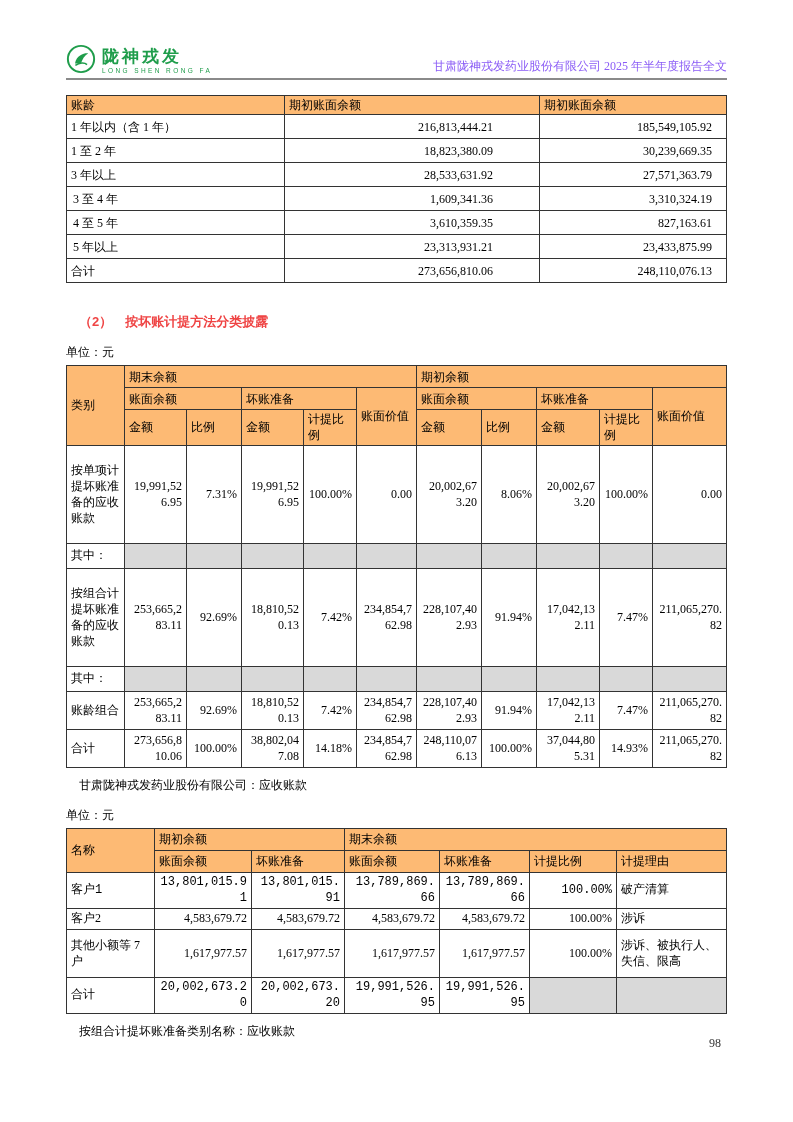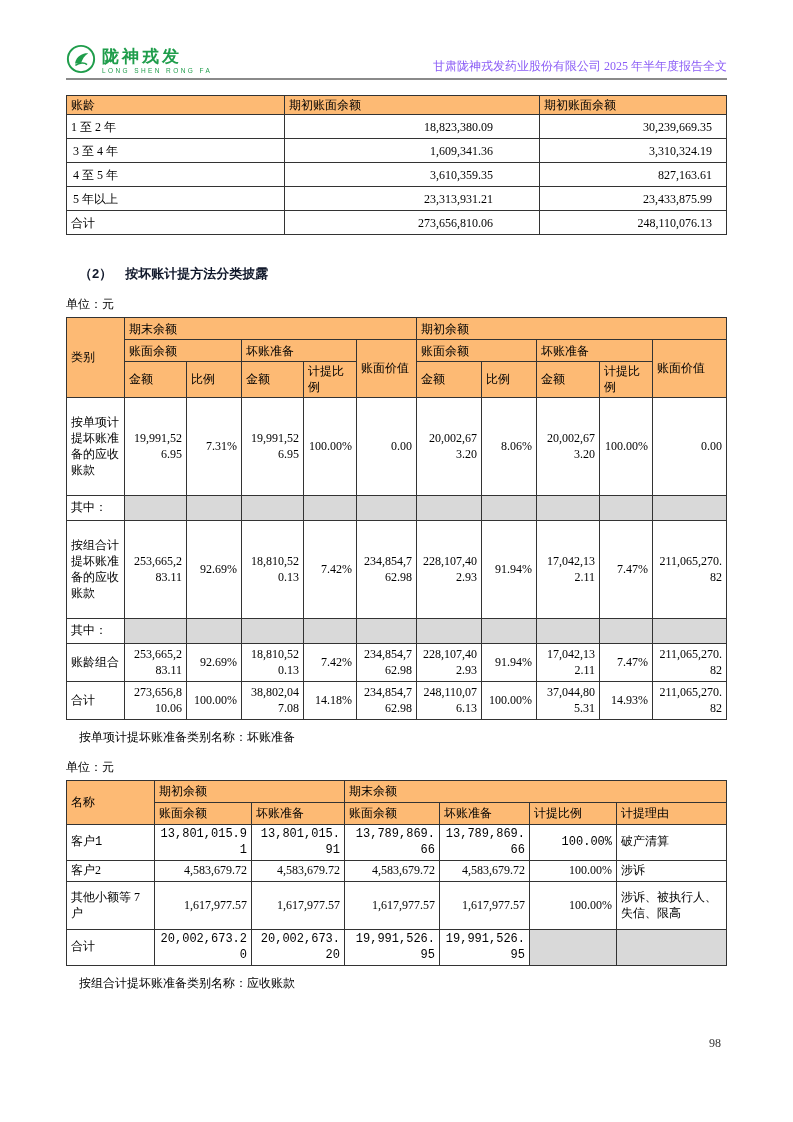--- a/index.html
+++ b/index.html
@@ -29,21 +29,21 @@
   .shade { background: #d9d9d9; }
   .indent { padding-left: 6px; }
   .t1 { margin-top: 15px; }
   .t1 td { height: 21px; }
   .t1 .num-end { padding-right: 46px; }
   .t1 .num-begin { padding-right: 14px; }
   .h22 { height: 22px; } .h34 { height: 34px; } .h90 { height: 98px; }
   .h32 { height: 25px; } .h38 { height: 38px; } .h36 { height: 36px; font-family: Liberation Mono, monospace; }
   .h21 { height: 21px; margin-left: 6px; } .h48 { height: 48px; }
   .sec-heading { font-family: "Liberation Sans", sans-serif; font-weight: bold;
-                 font-size: 13px; margin: 30px 0 0 13px; color: #0f172a; }
+                 font-size: 13px; margin: 30px 0 0 13px; color: #ef4444; }
   .unit { text-align: left; margin: 13px 0 4px 0; font-size: 12px; }
   .note { margin: 9px 0 0 13px; font-size: 12px; }
   .page-num { position: absolute; right: 72px; top: 1036px; font-size: 12px; color: #333; }
 </style>
 </head>
 <body>
 
 <div class="page">
 
   <div class="hdr">
@@ -69,23 +69,33 @@
         <col style="width:255px">
         <col style="width:187px">
       </colgroup>
     <tbody>
         <tr>
       <th>账龄</th>
       <th>期初账面余额</th>
       <th>期初账面余额</th>
     </tr>
     <tr>
+      <td class="lbl">1 年以内（含 1 年）</td>
+      <td class="num num-end">216,813,444.21</td>
+      <td class="num num-begin">185,549,105.92</td>
+    </tr>
+    <tr>
       <td class="lbl">1 至 2 年</td>
       <td class="num num-end">18,823,380.09</td>
       <td class="num num-begin">30,239,669.35</td>
+    </tr>
+    <tr>
+      <td class="lbl">3 年以上</td>
+      <td class="num num-end">28,533,631.92</td>
+      <td class="num num-begin">27,571,363.79</td>
     </tr>
     <tr>
       <td class="lbl indent">3 至 4 年</td>
       <td class="num num-end">1,609,341.36</td>
       <td class="num num-begin">3,310,324.19</td>
     </tr>
     <tr>
       <td class="lbl indent">4 至 5 年</td>
       <td class="num num-end">3,610,359.35</td>
       <td class="num num-begin">827,163.61</td>
@@ -218,21 +228,21 @@
       <td class="num">234,854,762.98</td>
       <td class="num">248,110,076.13</td>
       <td class="num">100.00%</td>
       <td class="num">37,044,805.31</td>
       <td class="num">14.93%</td>
       <td class="num">211,065,270.82</td>
     </tr>
   </tbody>
     </table>
 
-  <div class="note">按单项计提坏账准备类别名称：坏账准备</div>
+  <div class="note">甘肃陇神戎发药业股份有限公司：应收账款</div>
   <div class="unit">单位：元</div>
 
   <table class="t3">
     <colgroup>
       <col style="width:88px">
         <col style="width:97px">
         <col style="width:93px">
         <col style="width:95px">
       <col style="width:90px">
         <col style="width:87px">

